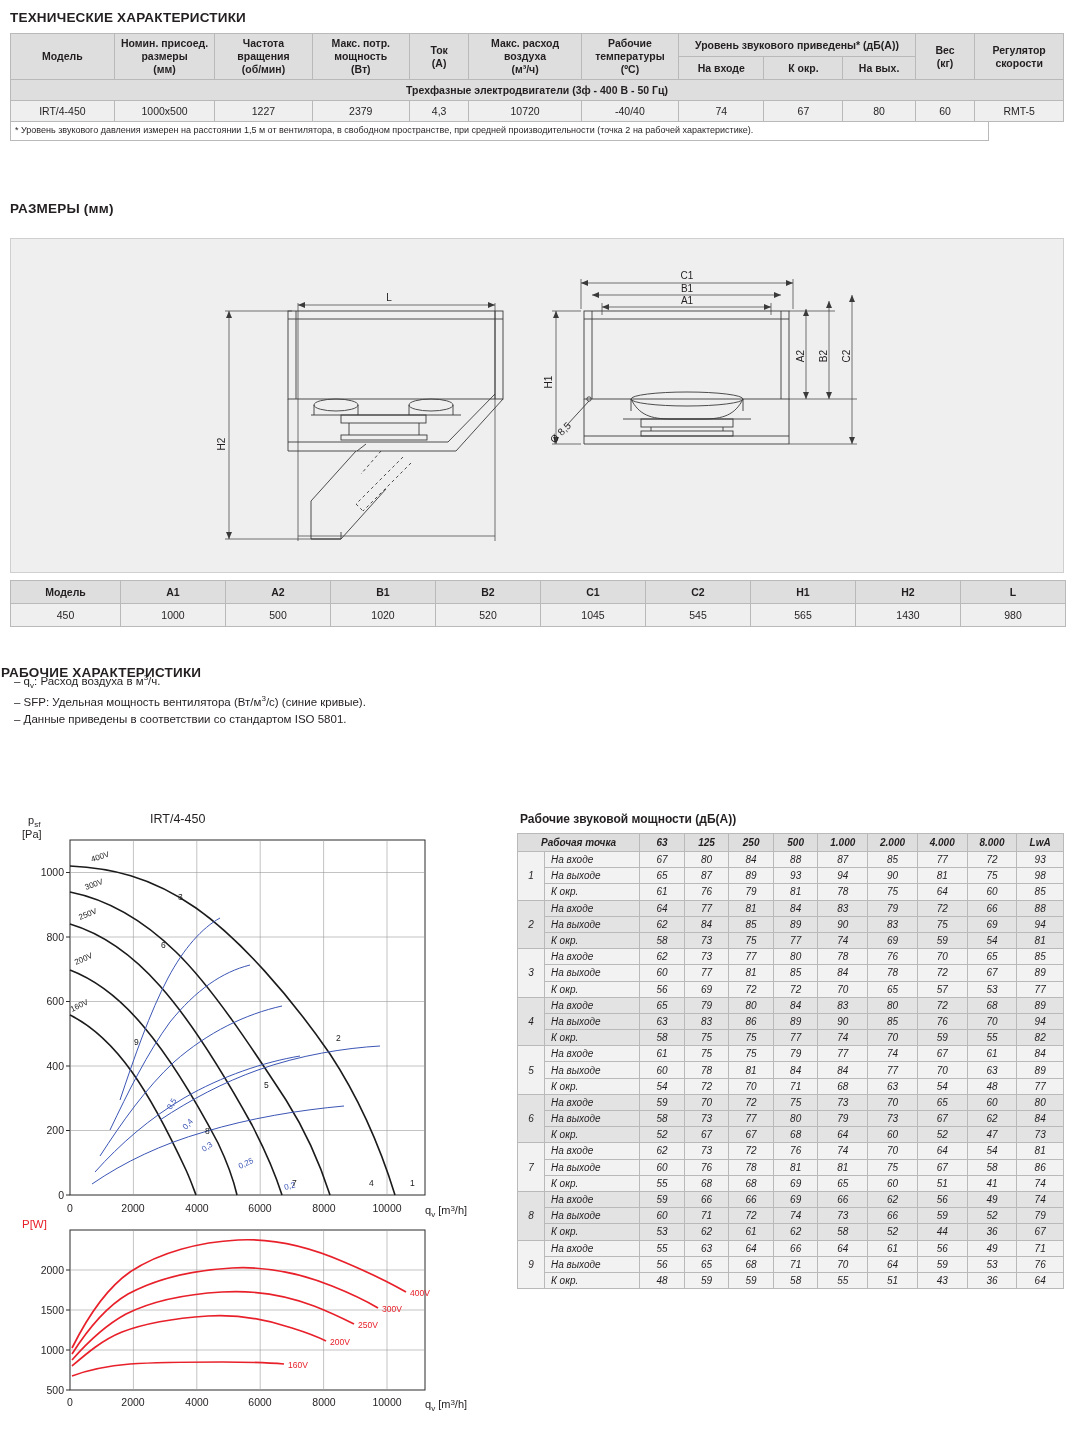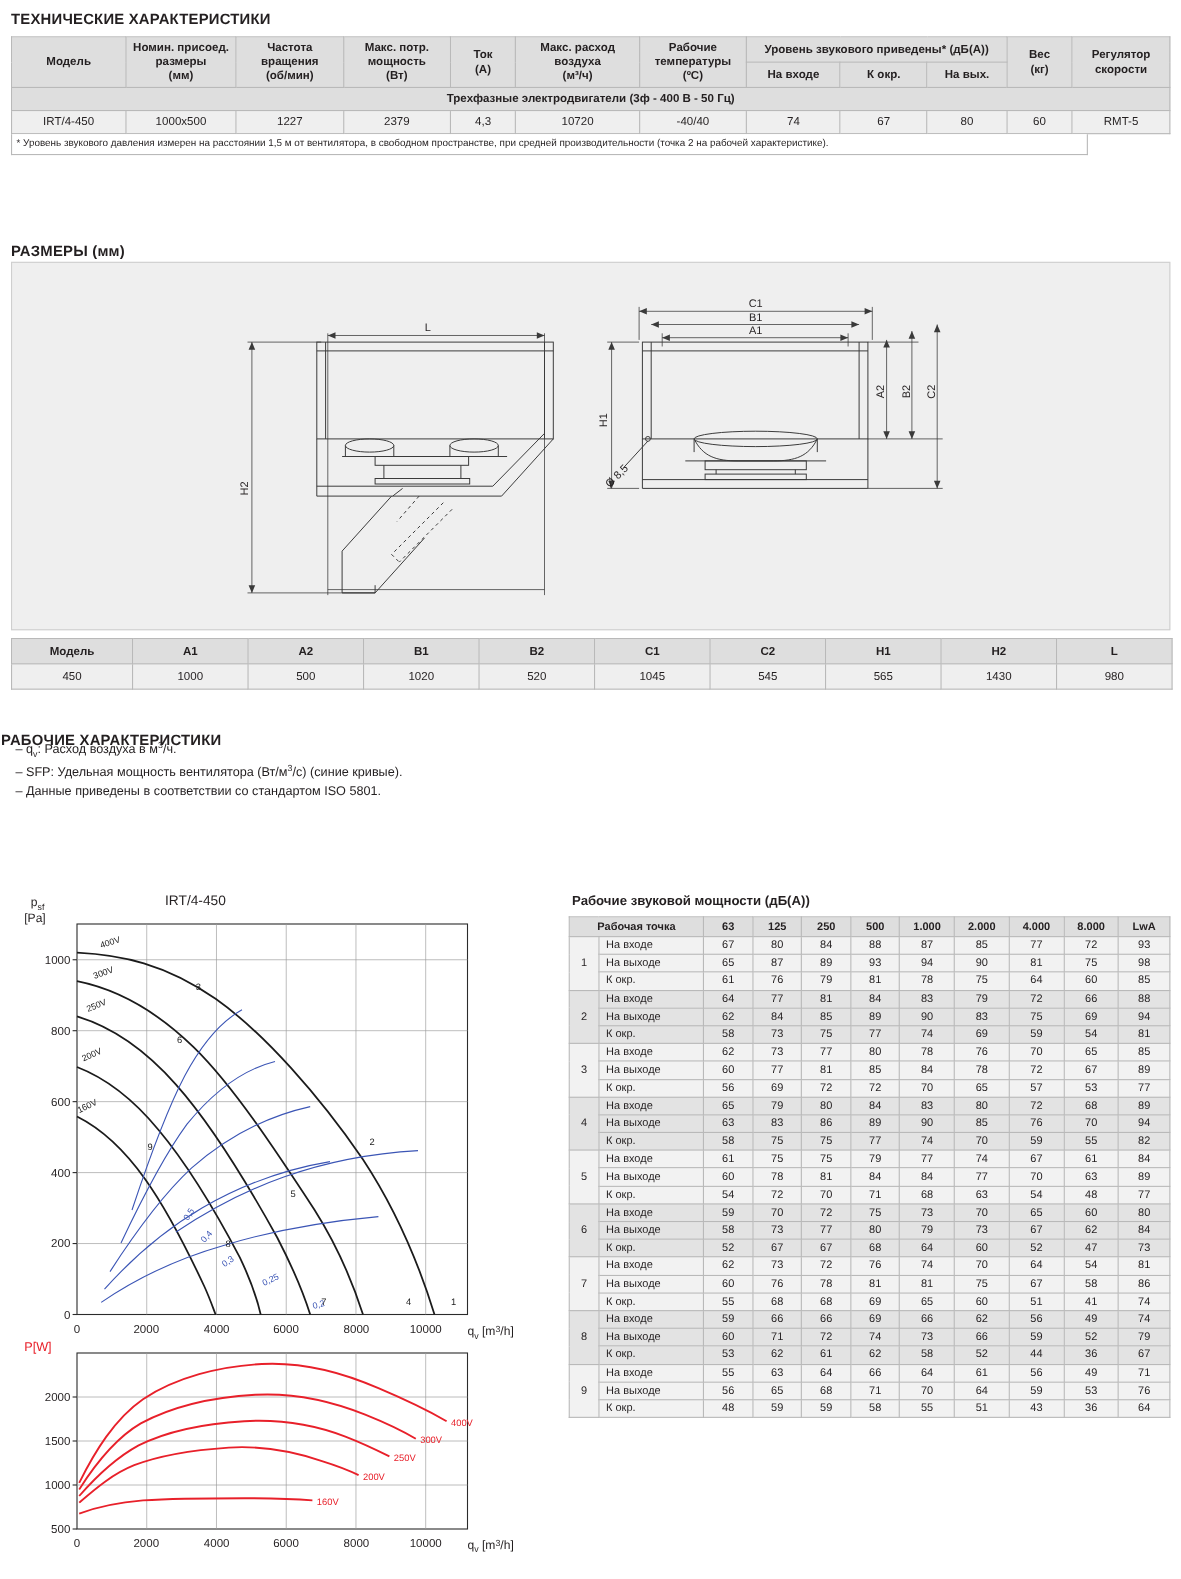--- a/index.html
+++ b/index.html
@@ -44,21 +44,21 @@
   .footnote{
     font-size:9px;
     padding:3px 4px;
     background:#ffffff;
     border:1px solid #b9b9b9;
     border-top:none;
     text-align:left;
     line-height:1.3;
   }
   
-  .dims-title{position:absolute;left:10px;top:201px;margin-top:20px;}
+  .dims-title{position:absolute;left:10px;top:201px;}
   .drawing-box{
     position:absolute;left:10px;top:238px;width:1052px;height:333px;
     background:#efefef;border:1px solid #cfcfcf;
   }
   .dims-table-wrap{position:absolute;left:10px;top:580px;width:1054px;}
   .dims{width:1054px;table-layout:fixed;}
   .dims th{
     background:#dedede;border:1px solid #b9b9b9;font-weight:bold;
     font-size:10.5px;padding:5px 2px;text-align:center;
   }
@@ -72,21 +72,21 @@
   .legend div{white-space:nowrap;}
   sub{font-size:8px;}
   sup{font-size:8px;}
   
   .chart-area{position:absolute;left:0px;top:800px;width:500px;height:620px;}
   .chart-title{
     position:absolute;left:150px;top:812px;font-size:12.5px;font-weight:normal;
   }
   
   .sound-title{position:absolute;left:520px;top:812px;font-weight:bold;font-size:12px;}
-  .sound-wrap{position:absolute;left:517px;top:833px;width:547px;}
+  .sound-wrap{position:absolute;left:517px;top:833px;width:547px;font-style:italic;}
   .sound{width:547px;table-layout:fixed;border-collapse:collapse;}
   .sound th{
     background:#dedede;border:1px solid #b9b9b9;
     font-size:10px;font-weight:bold;padding:3px 1px;text-align:center;
   }
   .sound td{
     border:1px solid #b9b9b9;font-size:10px;padding:2.1px 1px;text-align:center;
     background:#f2f2f2;
   }
   .sound tr.alt td{background:#e3e3e3;}

